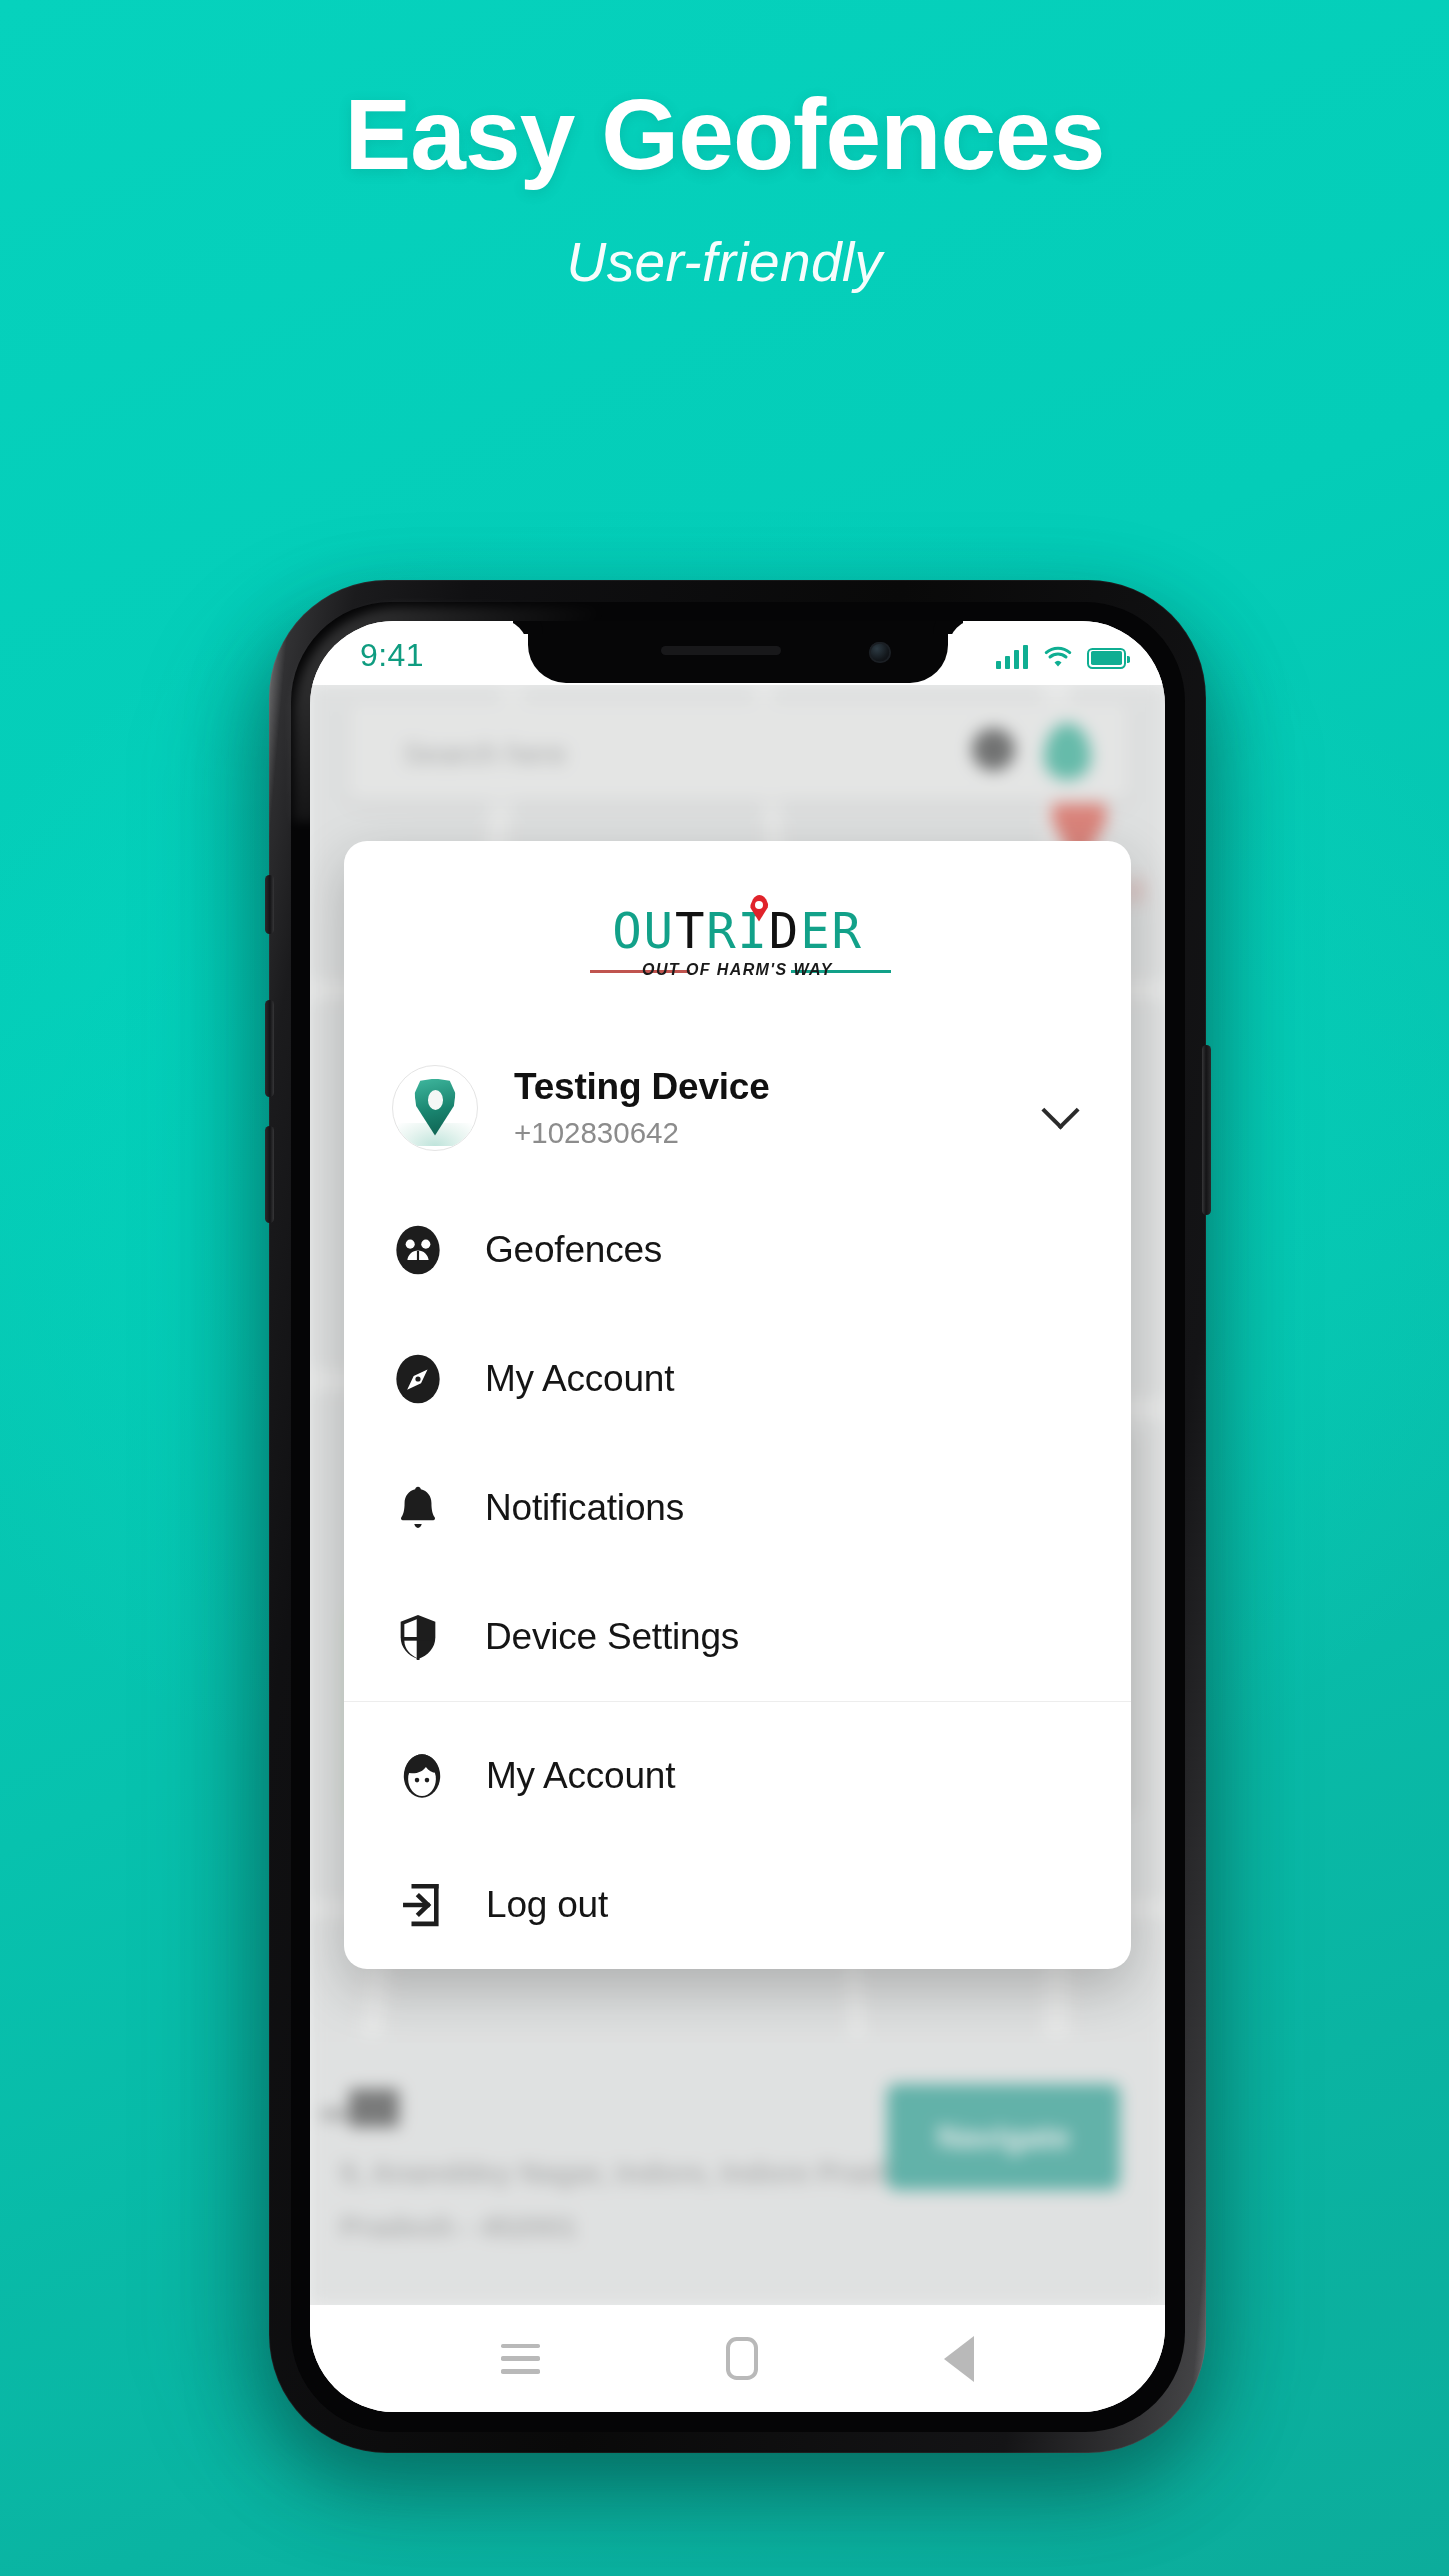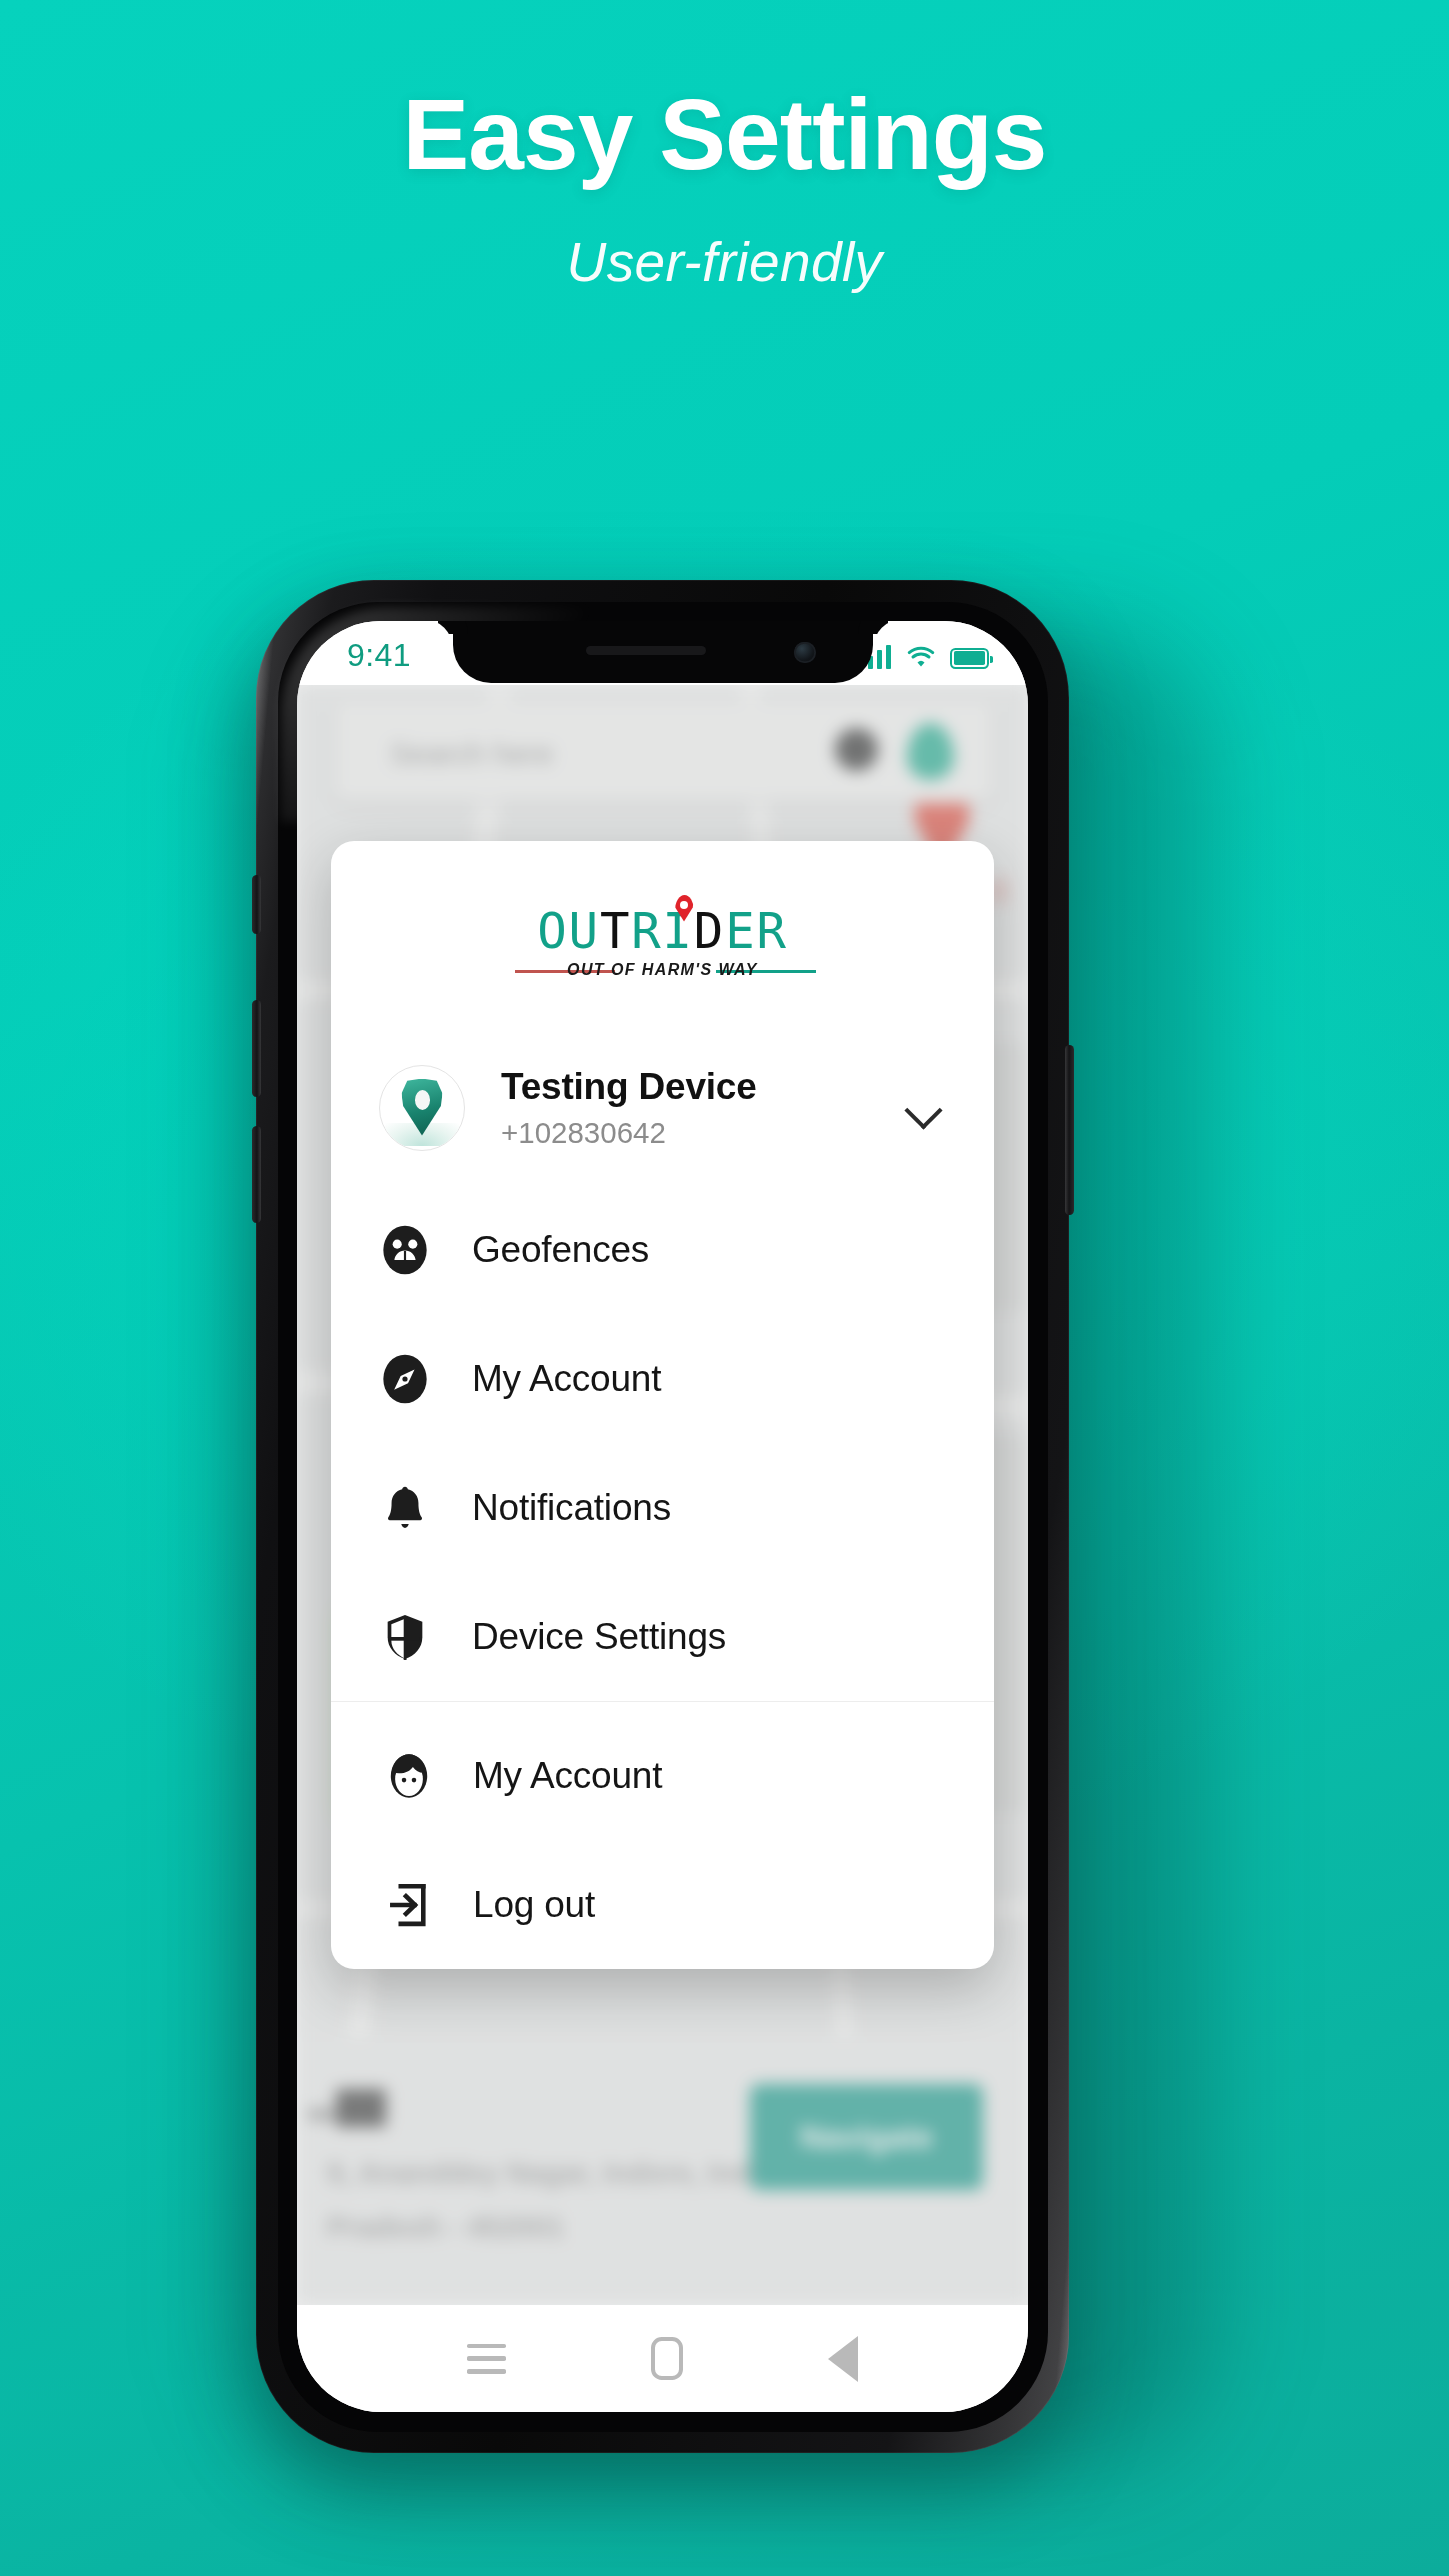--- a/index.html
+++ b/index.html
@@ -44,22 +44,22 @@
   .phone-shadow {
     position: absolute;
     left: 240px; top: 626px;
     width: 971px; height: 1843px;
     border-radius: 134px;
     background: rgba(0,60,55,0.30);
     filter: blur(52px);
   }
   .phone {
     position: absolute;
-    left: 256px; top: 580px;
-    width: 813px; height: 1873px;
+    left: 269px; top: 580px;
+    width: 937px; height: 1873px;
     border-radius: 118px;
     background: linear-gradient(100deg,#3c3c3e 0%, #1b1b1d 7%, #101012 16%, #090909 50%, #141416 84%, #343436 94%, #4b4b4d 100%);
     box-shadow: 0 36px 81px rgba(0,50,45,0.40), inset 0 0 0 0.9px rgba(255,255,255,0.06);
   }
   .phone-gloss {
     position: absolute; inset: 0;
     border-radius: 118px;
     background:
       linear-gradient(95deg, rgba(255,255,255,0.42) 0px, rgba(255,255,255,0.0) 23px),
       linear-gradient(275deg, rgba(255,255,255,0.30) 0px, rgba(255,255,255,0.0) 19.7px);
@@ -359,21 +359,21 @@
     border-bottom: 23px solid transparent;
     border-right: 30px solid #b9b9b9;
   }
 </style>
 </head>
 <body>
 
 <div id="root">
 
   <div class="hero">
-    <div class="hero-title">Easy Settings</div>
+    <div class="hero-title">Easy Geofences</div>
     <div class="hero-sub">User-friendly</div>
   </div>
 
   <div class="phone-shadow"></div>
   <div class="phone">
     <div class="phone-inner"></div>
     <div class="btn-side btn-silent"></div>
     <div class="btn-side btn-vol-up"></div>
     <div class="btn-side btn-vol-dn"></div>
     <div class="btn-side btn-power"></div>

